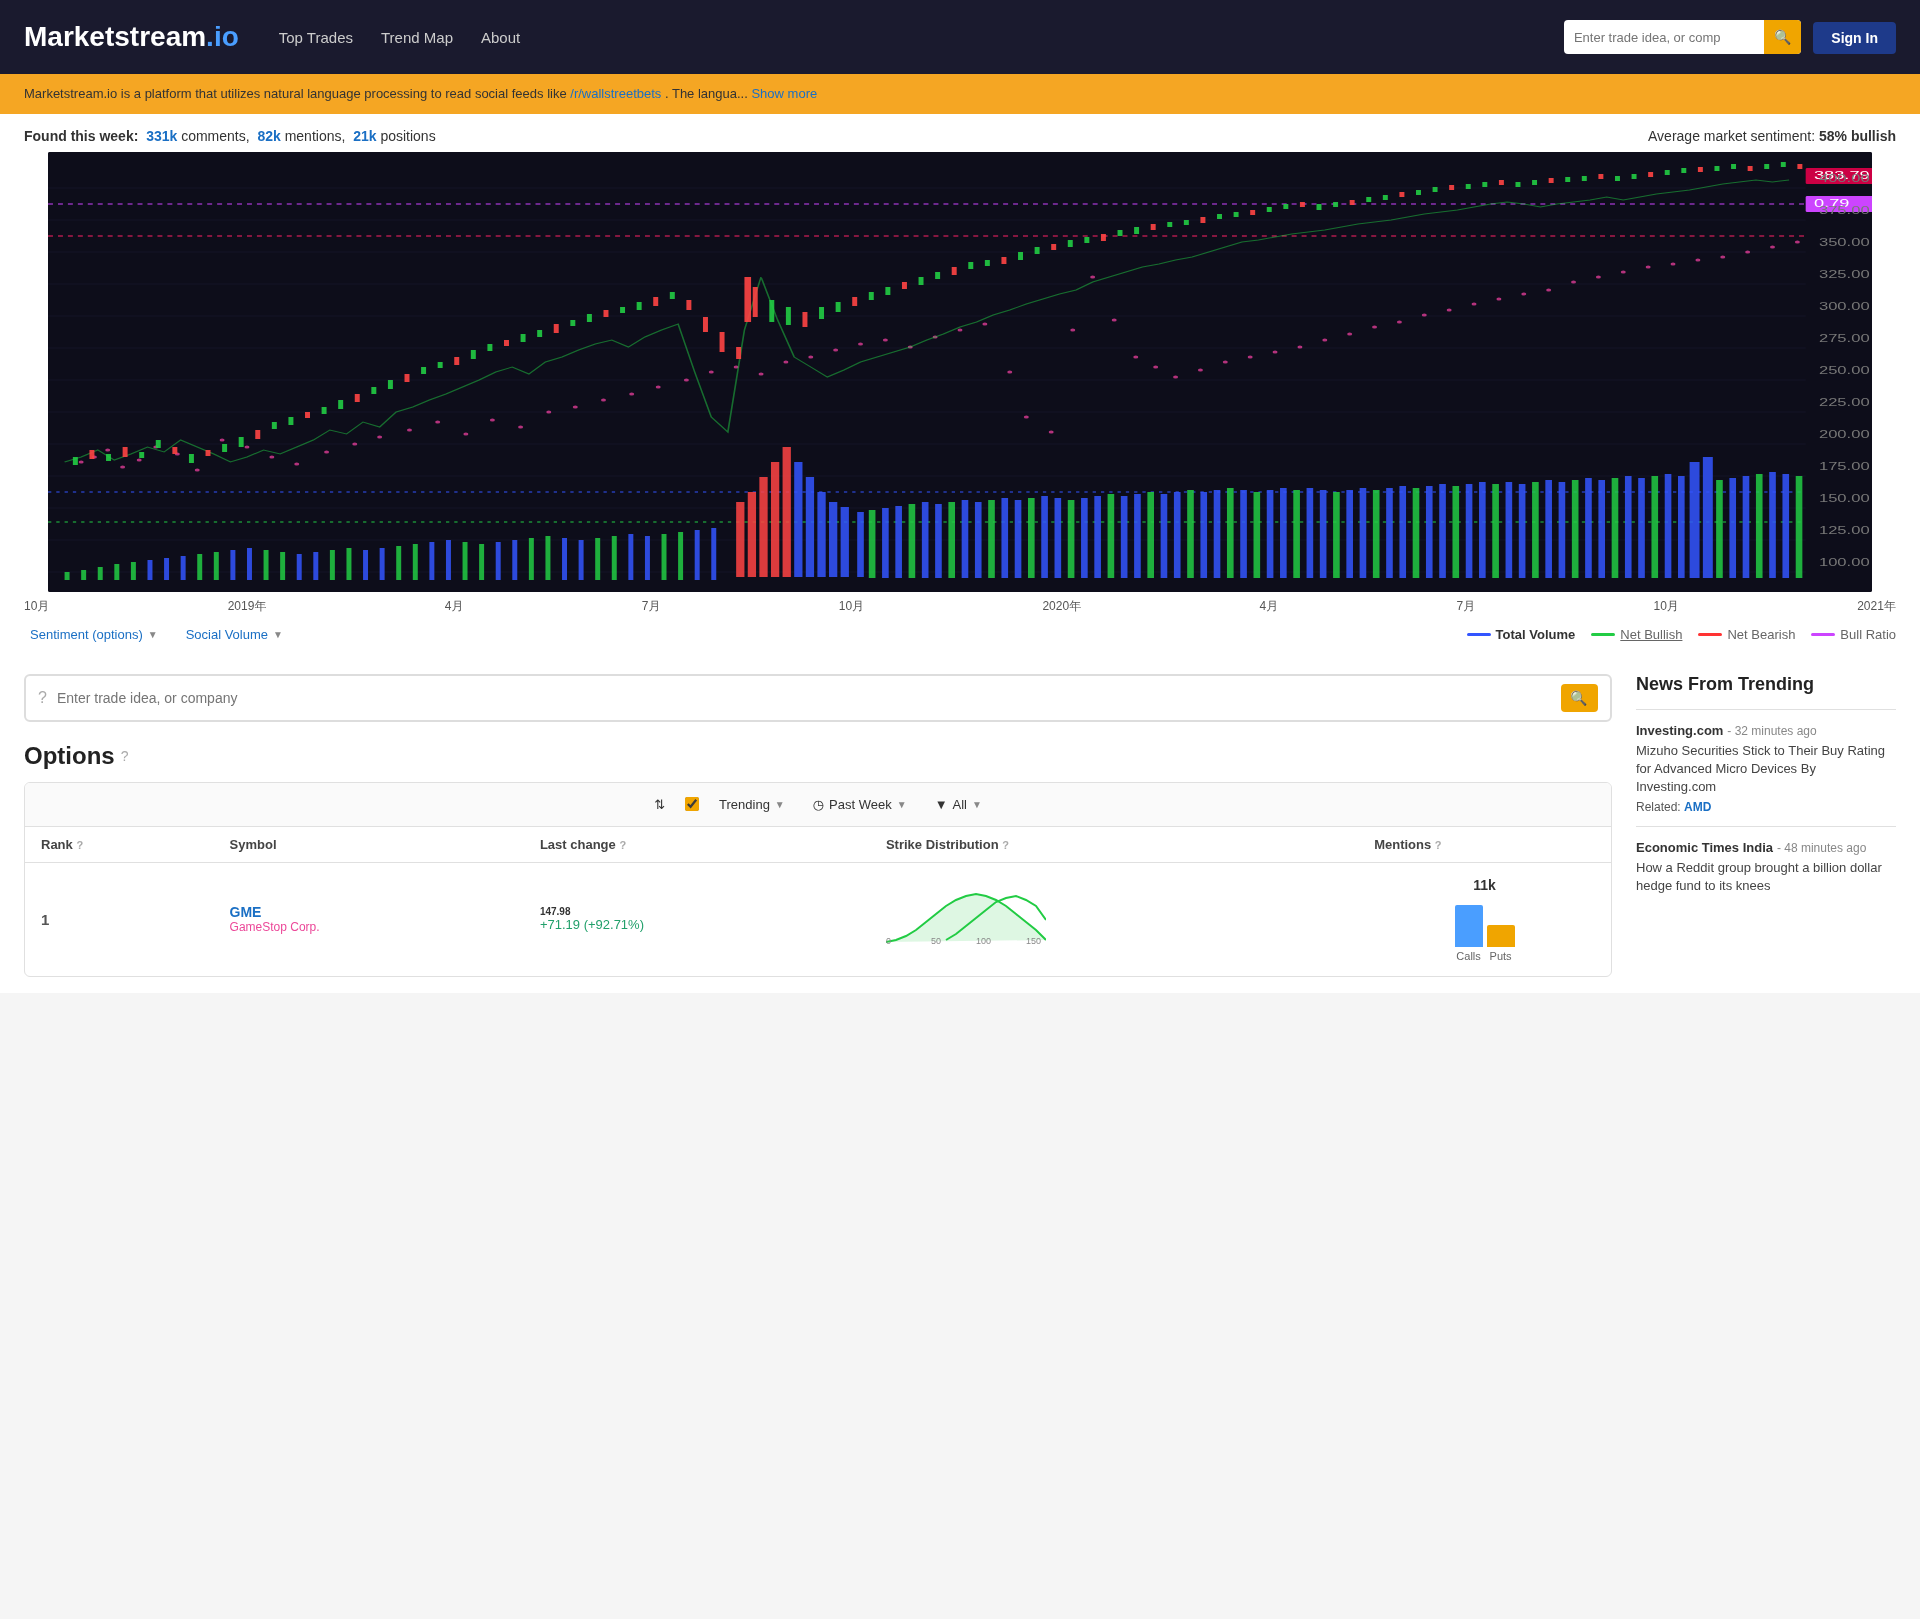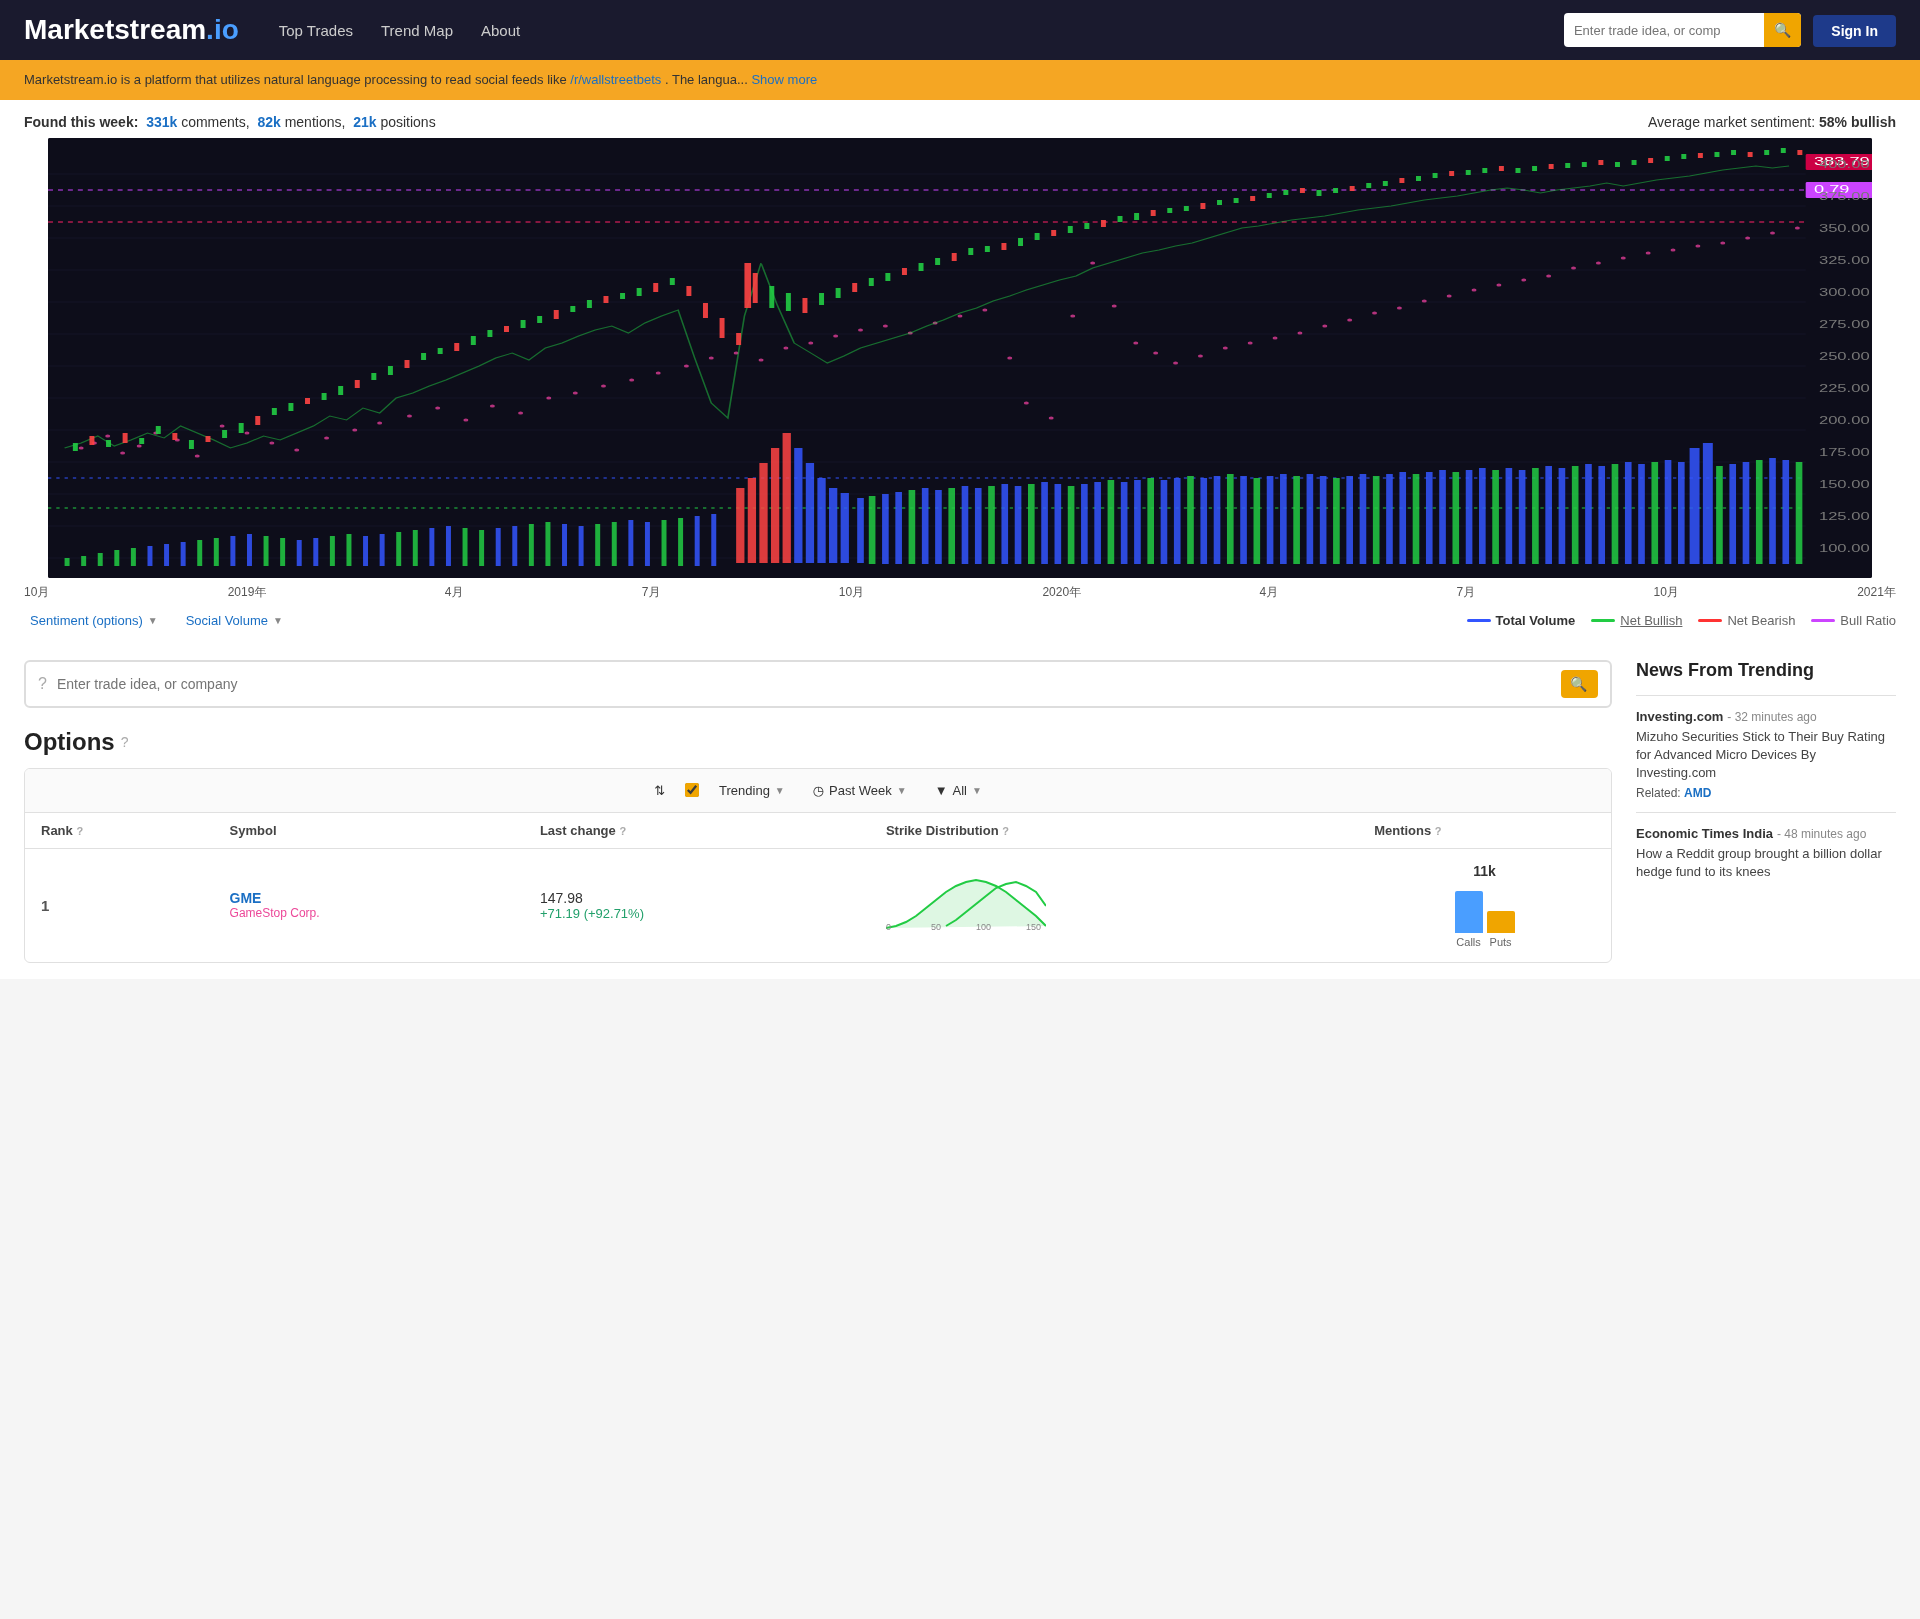--- a/index.html
+++ b/index.html
@@ -4,21 +4,21 @@
   <style>
     * { margin: 0; padding: 0; box-sizing: border-box; }
     body { font-family: Arial, sans-serif; background: #f5f5f5; color: #333; font-size: 14px; }
 
     
     .header {
       background: #1a1a2e;
       display: flex;
       align-items: center;
       padding: 0 24px;
-      height: 60px;
+      height: 74px;
       gap: 40px;
     }
     .logo {
       font-size: 28px;
       font-weight: 900;
       color: #fff;
       white-space: nowrap;
     }
     .nav { display: flex; gap: 28px; align-items: center; flex: 1; }
     .nav a {
@@ -277,21 +277,21 @@
     }
     .data-table th .help-sm { color: #aaa; font-size: 11px; cursor: pointer; }
     .data-table td {
       padding: 14px 16px;
       border-bottom: 1px solid #f0f0f0;
       vertical-align: middle;
     }
     .data-table tr:last-child td { border-bottom: none; }
     .symbol-link { color: #1a6fc4; font-weight: bold; text-decoration: none; cursor: pointer; font-size: 14px; }
     .company-name { color: #ec4899; font-size: 12px; }
-    .price { font-weight: normal; font-size: 14px; }
+    .price { font-weight: bold; font-size: 10px; }
     .change-pos { color: #22a06b; font-size: 13px; }
     .rank-num { color: #555; font-size: 15px; font-weight: bold; }
 
     
     .mentions-container {
       display: flex;
       flex-direction: column;
       align-items: center;
     }
     .mentions-bars {

